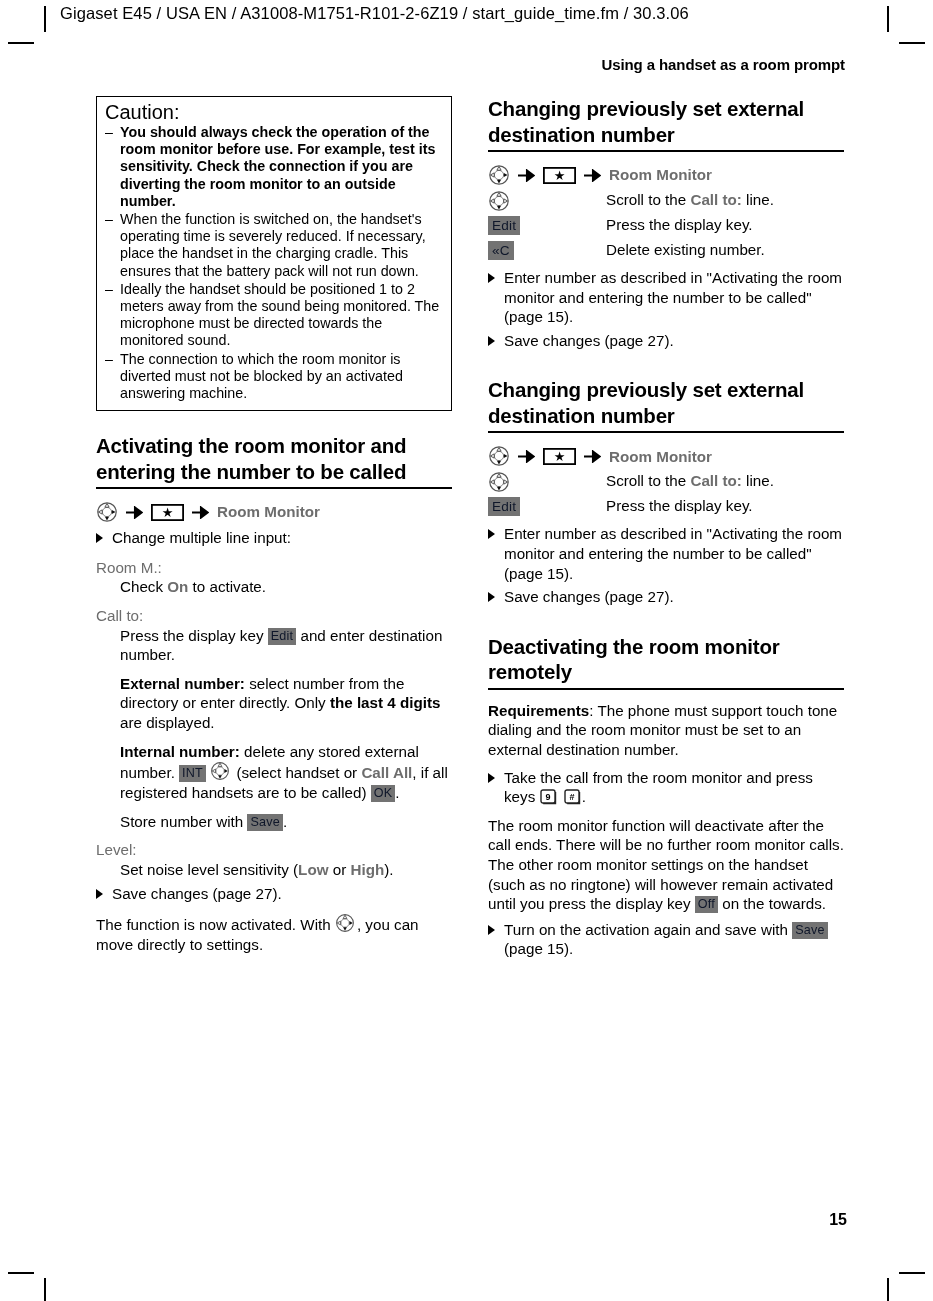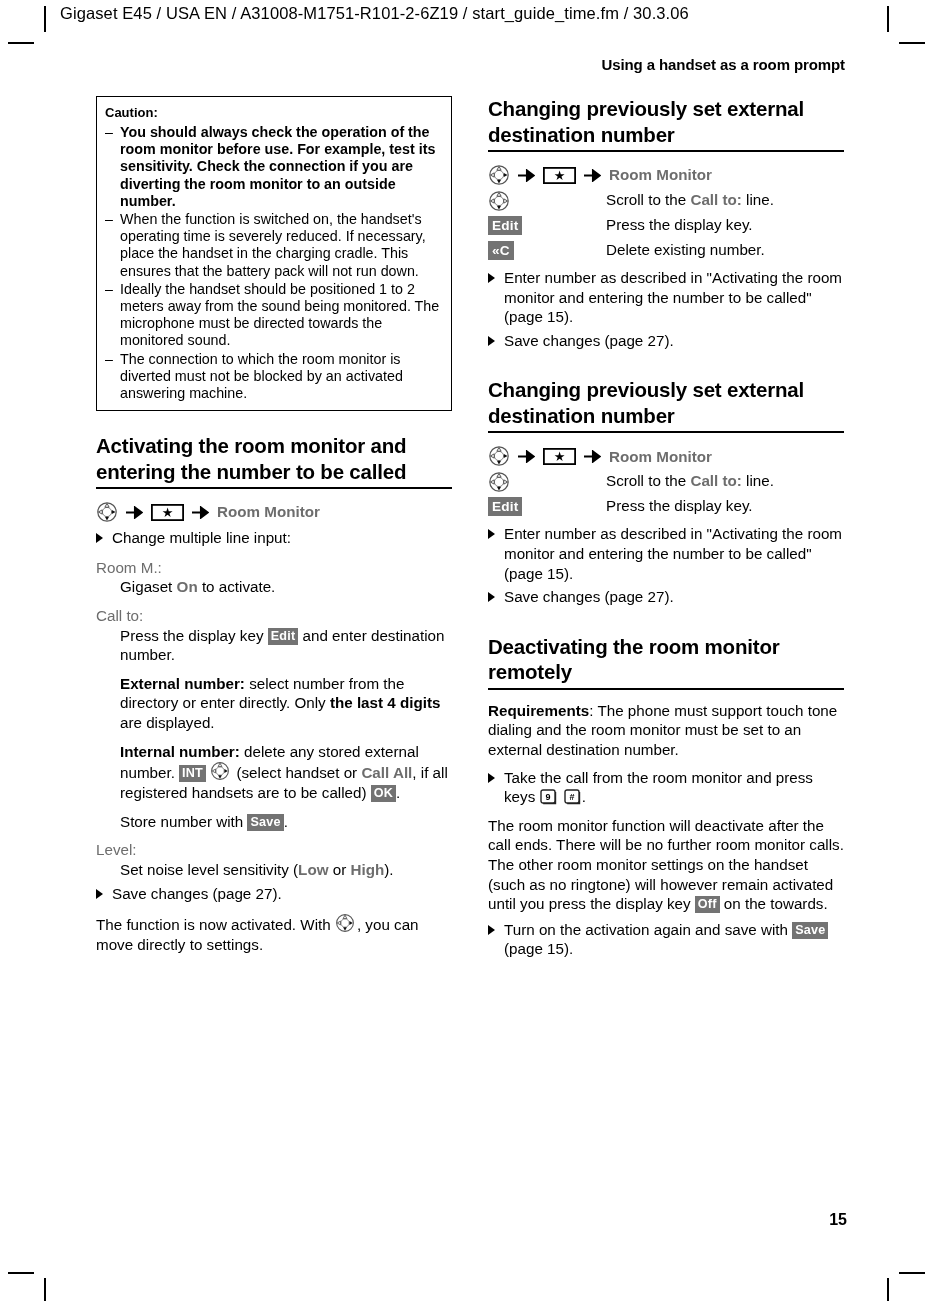--- a/index.html
+++ b/index.html
@@ -67,22 +67,22 @@
   .col-left  { left: 96px; }
   .col-right { left: 488px; }
 
   
   .caution-box {
     border: 1.5px solid #000;
     padding: 5px 8px 8px 8px;
     margin-bottom: 22px;
   }
   .caution-title {
-    font-size: 13px;
-    font-weight: bold;
+    font-size: 20px;
+    font-weight: normal;
     line-height: 21px;
     margin-bottom: 0;
   }
   .caution-list { }
   .caution-item {
     display: flex;
     font-size: 14.3px;
     line-height: 17.2px;
     margin-top: 1px;
   }
@@ -183,22 +183,22 @@
   .steprow .desc {
     flex: 1;
     font-size: 15.2px;
     line-height: 22px;
   }
 
   
   .chip {
     display: inline-block;
     background: #737373;
-    color: #ffffff;
-    font-weight: bold;
+    color: #0f172a;
+    font-weight: normal;
     font-size: 12.6px;
     line-height: 15px;
     padding: 1px 3px 1px 3px;
     vertical-align: 1px;
     letter-spacing: 0.2px;
   }
   .chip.big {
     font-size: 13.6px;
     padding: 2px 4px;
   }
@@ -330,21 +330,21 @@
         </span>
         <span class="mname">Room Monitor</span>
       </div>
 
       <div class="bullet-row">
         <span class="tri"><i class="tri-glyph"></i></span>
         <span class="btext">Change multiple line input:</span>
       </div>
 
       <div class="deflabel">Room M.:</div>
-      <div class="defbody"><span>Gigaset </span><span class="opt">On</span><span> to activate.</span></div>
+      <div class="defbody"><span>Check </span><span class="opt">On</span><span> to activate.</span></div>
 
       <div class="deflabel">Call to:</div>
       <div class="defbody"><span>Press the display key </span><span class="chip">Edit</span><span> and enter destination number.</span></div>
 
       <div class="defbody"><span class="b">External number:</span><span> select number from the directory or enter directly. Only </span><span class="b">the last 4 digits</span><span> are displayed.</span></div>
 
       <div class="defbody"><span class="b">Internal number:</span><span> delete any stored external number. </span><span class="chip">INT</span> <span class="navicon">
           <svg width="20" height="20" viewBox="0 0 22 22">
             <circle cx="11" cy="11" r="9.2" fill="none" stroke="#555" stroke-width="1.2"></circle>
             <circle cx="11" cy="11" r="4.6" fill="none" stroke="#888" stroke-width="1"></circle>

